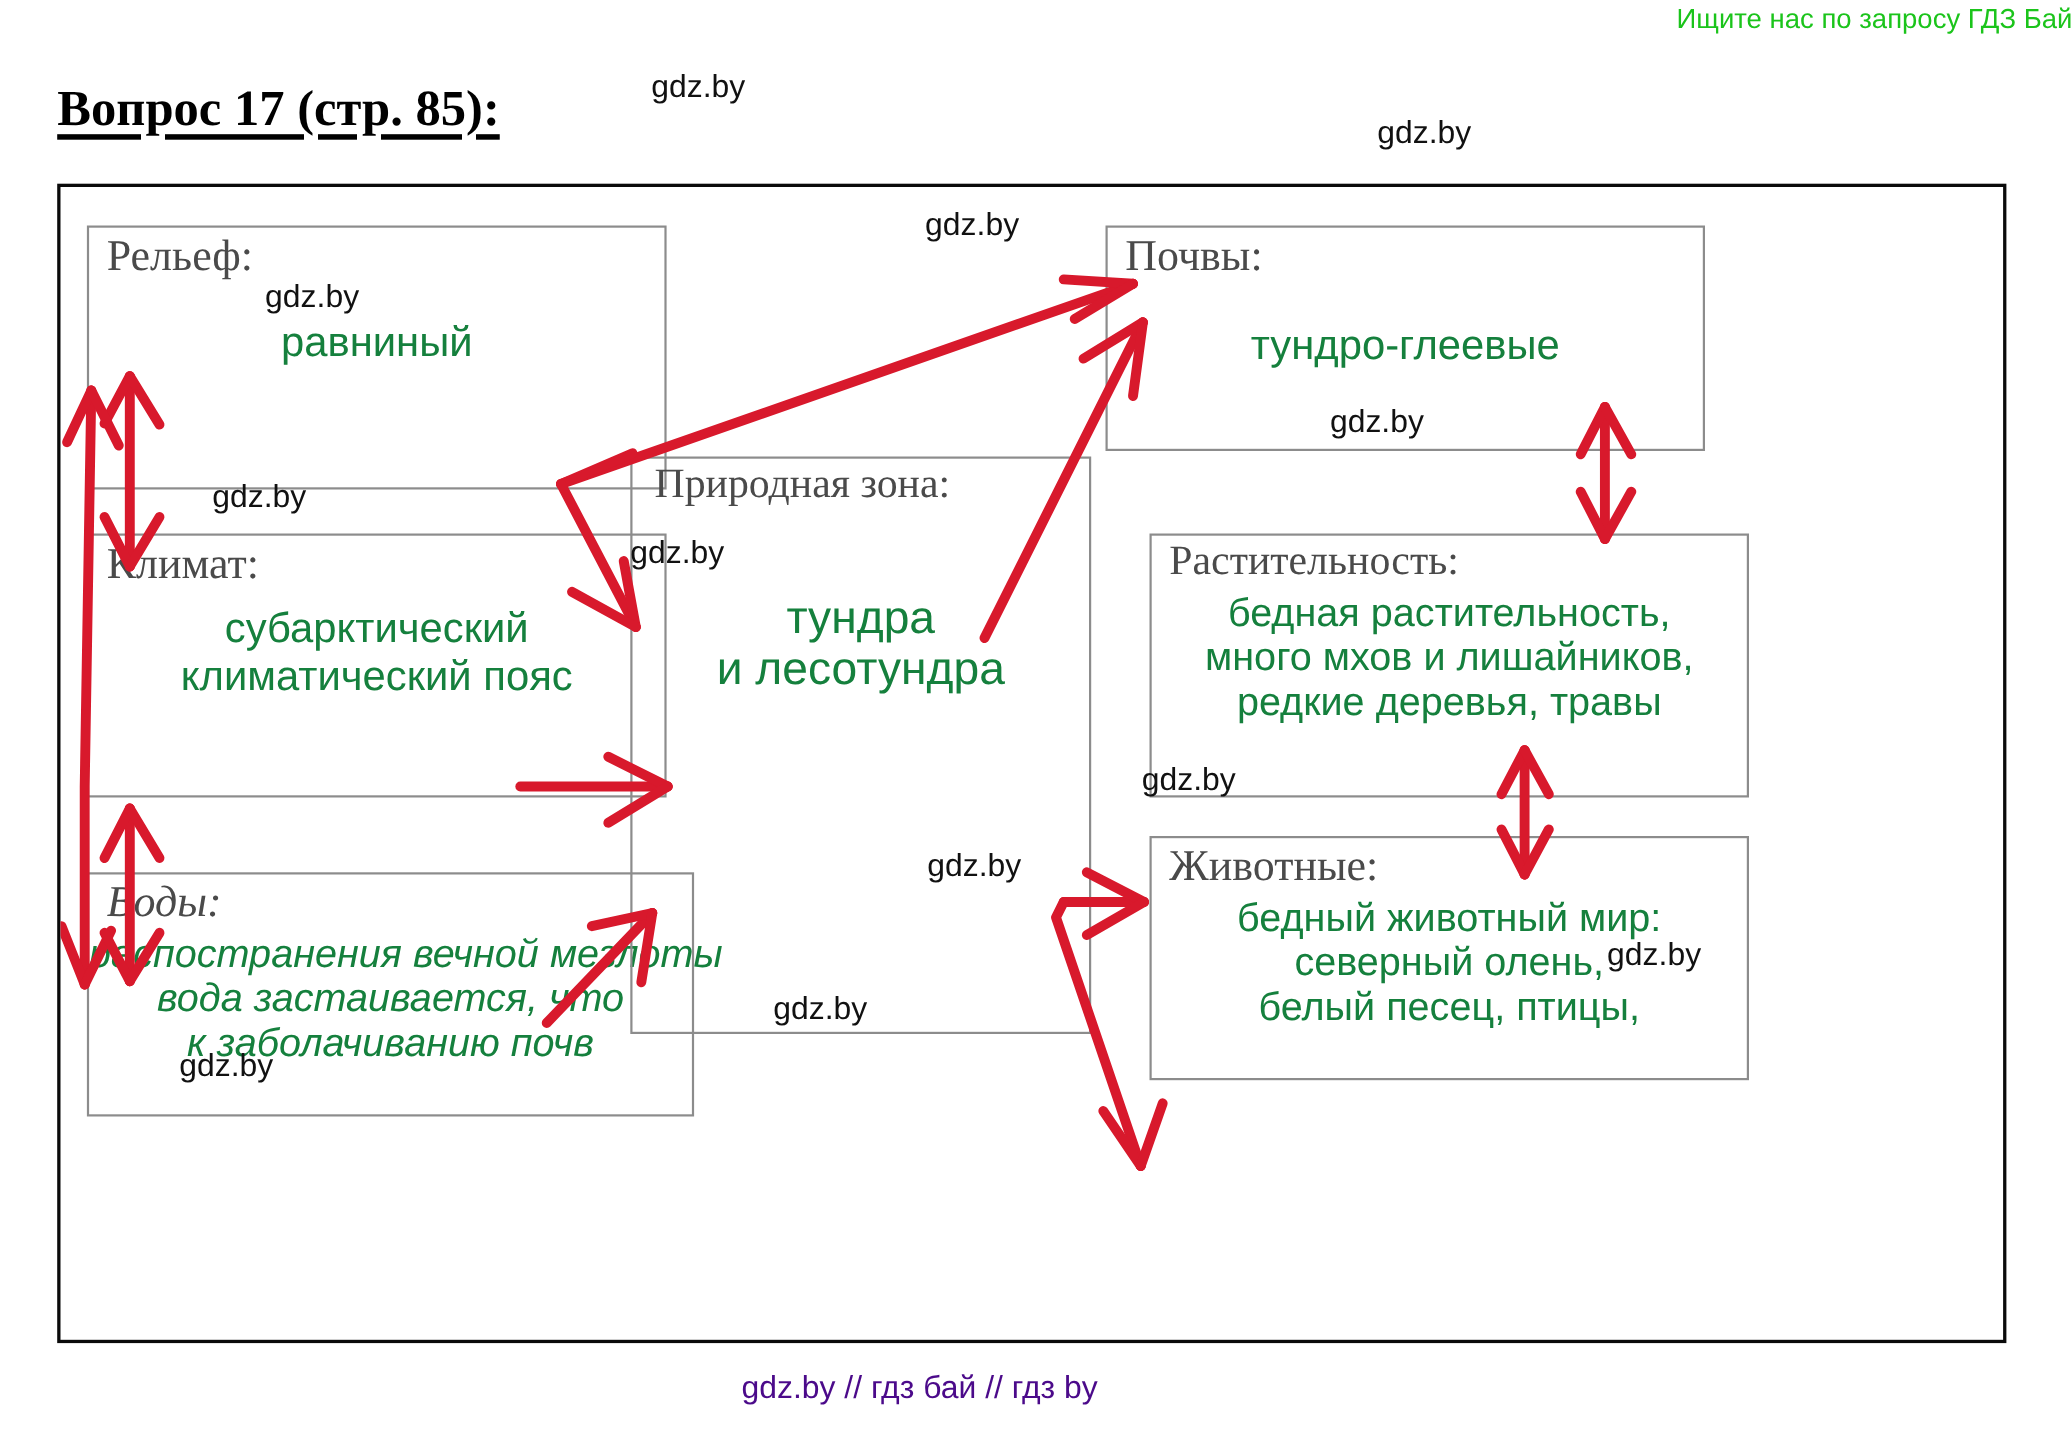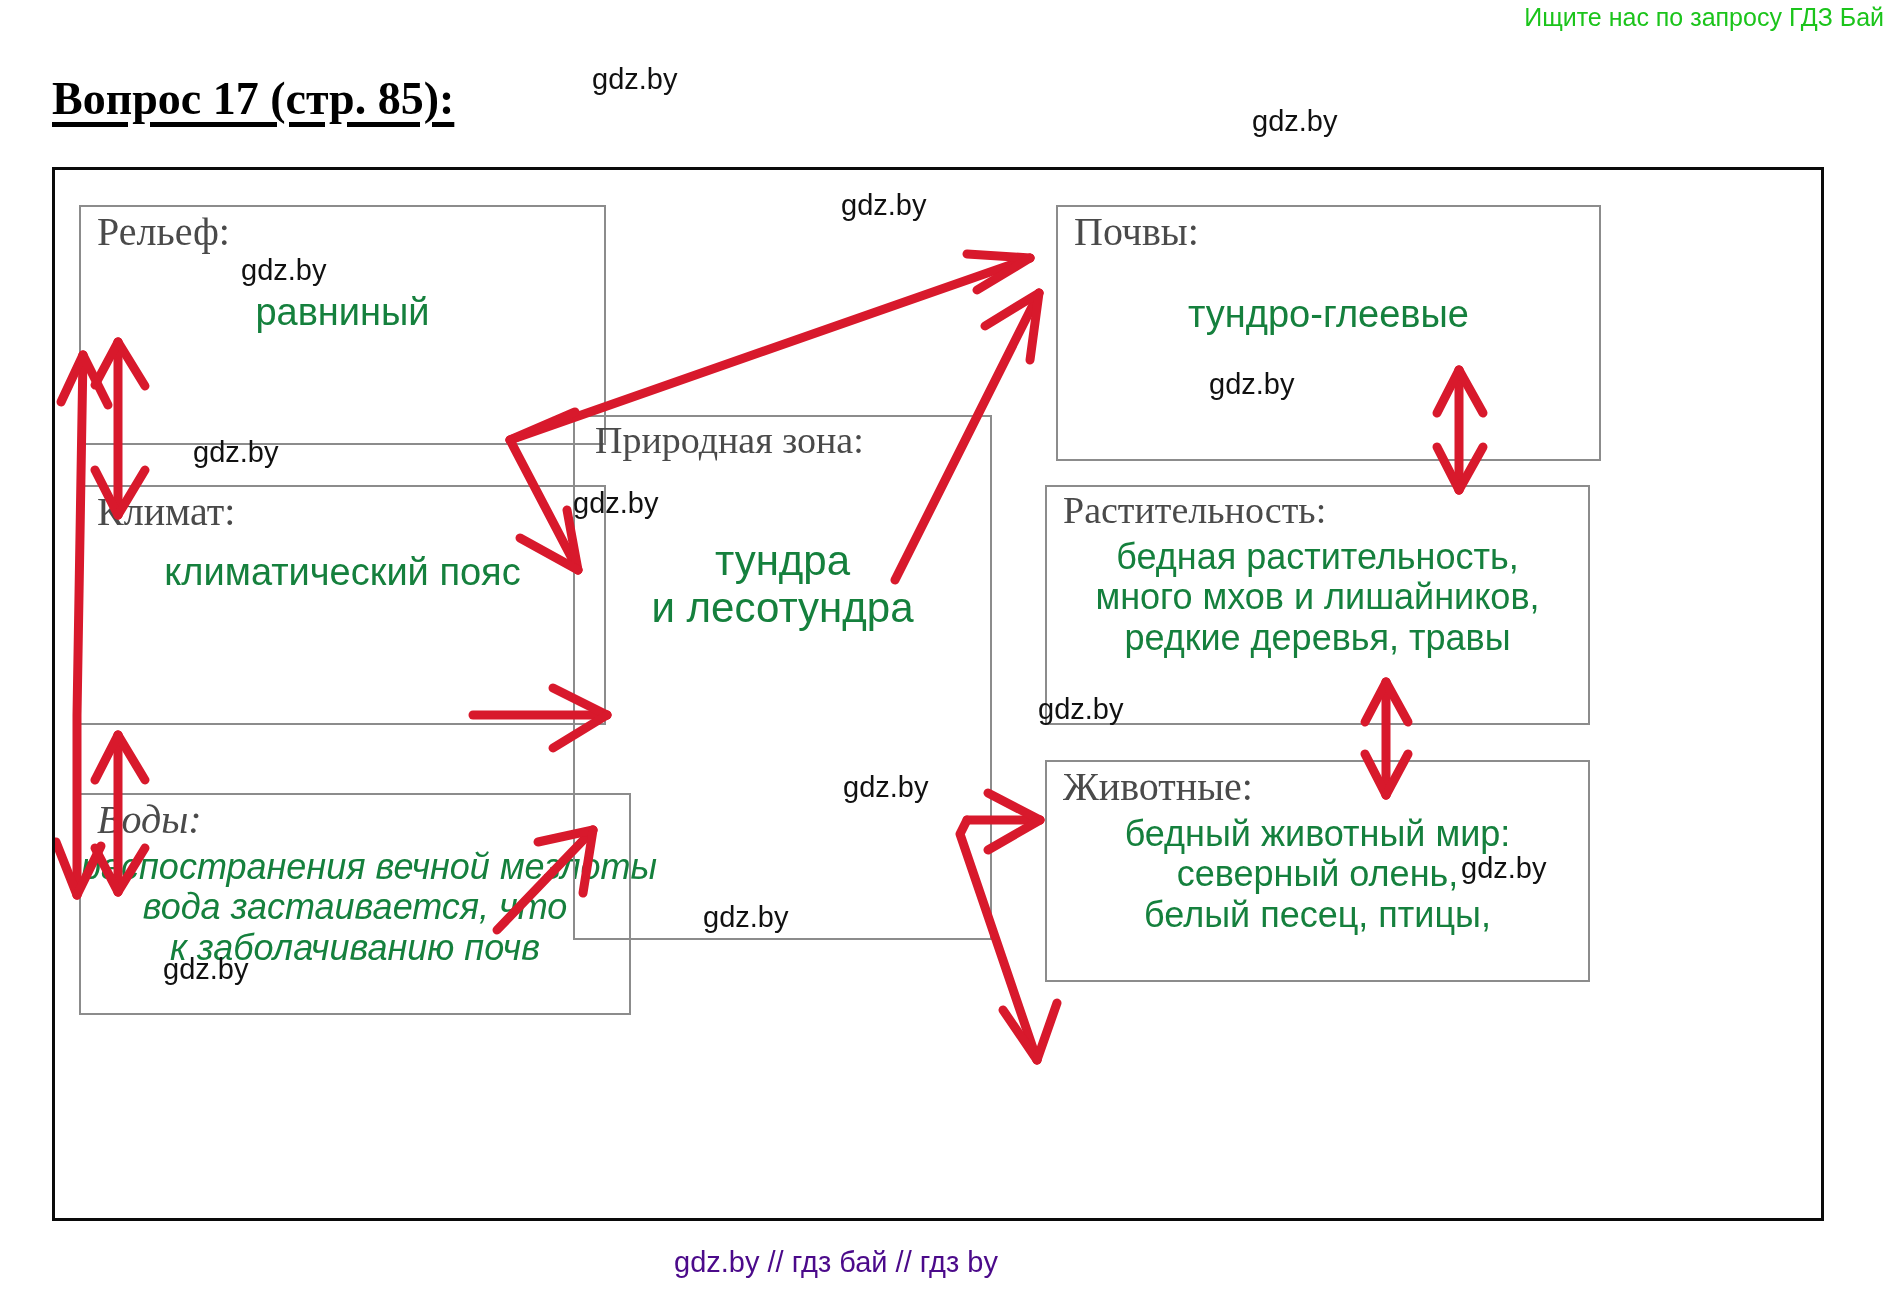--- a/index.html
+++ b/index.html
@@ -77,21 +77,21 @@
     line-height: 1.12;
     white-space: nowrap;
   }
   .node-body div { white-space: nowrap; }
 
   
   #box-relief        { left: 24px;   top: 35px;  width: 527px; height: 240px; }
   #box-climate       { left: 24px;   top: 315px; width: 527px; height: 240px; }
   #box-waters        { left: 24px;   top: 623px; width: 552px; height: 222px; font-style: italic; }
   #box-natural-zone  { left: 518px;  top: 245px; width: 419px; height: 525px; }
-  #box-soils         { left: 1001px;  top: 35px;  width: 545px; height: 256px; }
+  #box-soils         { left: 950px;  top: 35px;  width: 545px; height: 205px; }
   #box-vegetation    { left: 990px;  top: 315px; width: 545px; height: 240px; }
   #box-animals       { left: 990px;  top: 590px; width: 545px; height: 222px; }
 
   #box-relief .node-body       { margin-top: 38px; }
   #box-climate .node-body      { margin-top: 18px; }
   #box-waters .node-body       { margin-top: 6px; font-size: 36px; }
   #box-natural-zone .node-body { margin-top: 76px; font-size: 42px; }
   #box-soils .node-body        { margin-top: 40px; }
   #box-vegetation .node-body   { margin-top: 6px; font-size: 36px; }
   #box-animals .node-body      { margin-top: 6px; font-size: 36px; }
@@ -142,20 +142,21 @@
   <div class="node-box" id="box-relief">
     <div class="node-heading">Рельеф:</div>
     <div class="node-body">
       <div>равниный</div>
     </div>
   </div>
 
   <div class="node-box" id="box-climate">
     <div class="node-heading">Климат:</div>
     <div class="node-body">
+      <div>субарктический</div>
       <div>климатический пояс</div>
     </div>
   </div>
 
   <div class="node-box" id="box-waters">
     <div class="node-heading">Воды:</div>
     <div class="node-body">
       <div>распостранения вечной мезлоты</div>
       <div>вода застаивается, что</div>
       <div>к заболачиванию почв</div>

